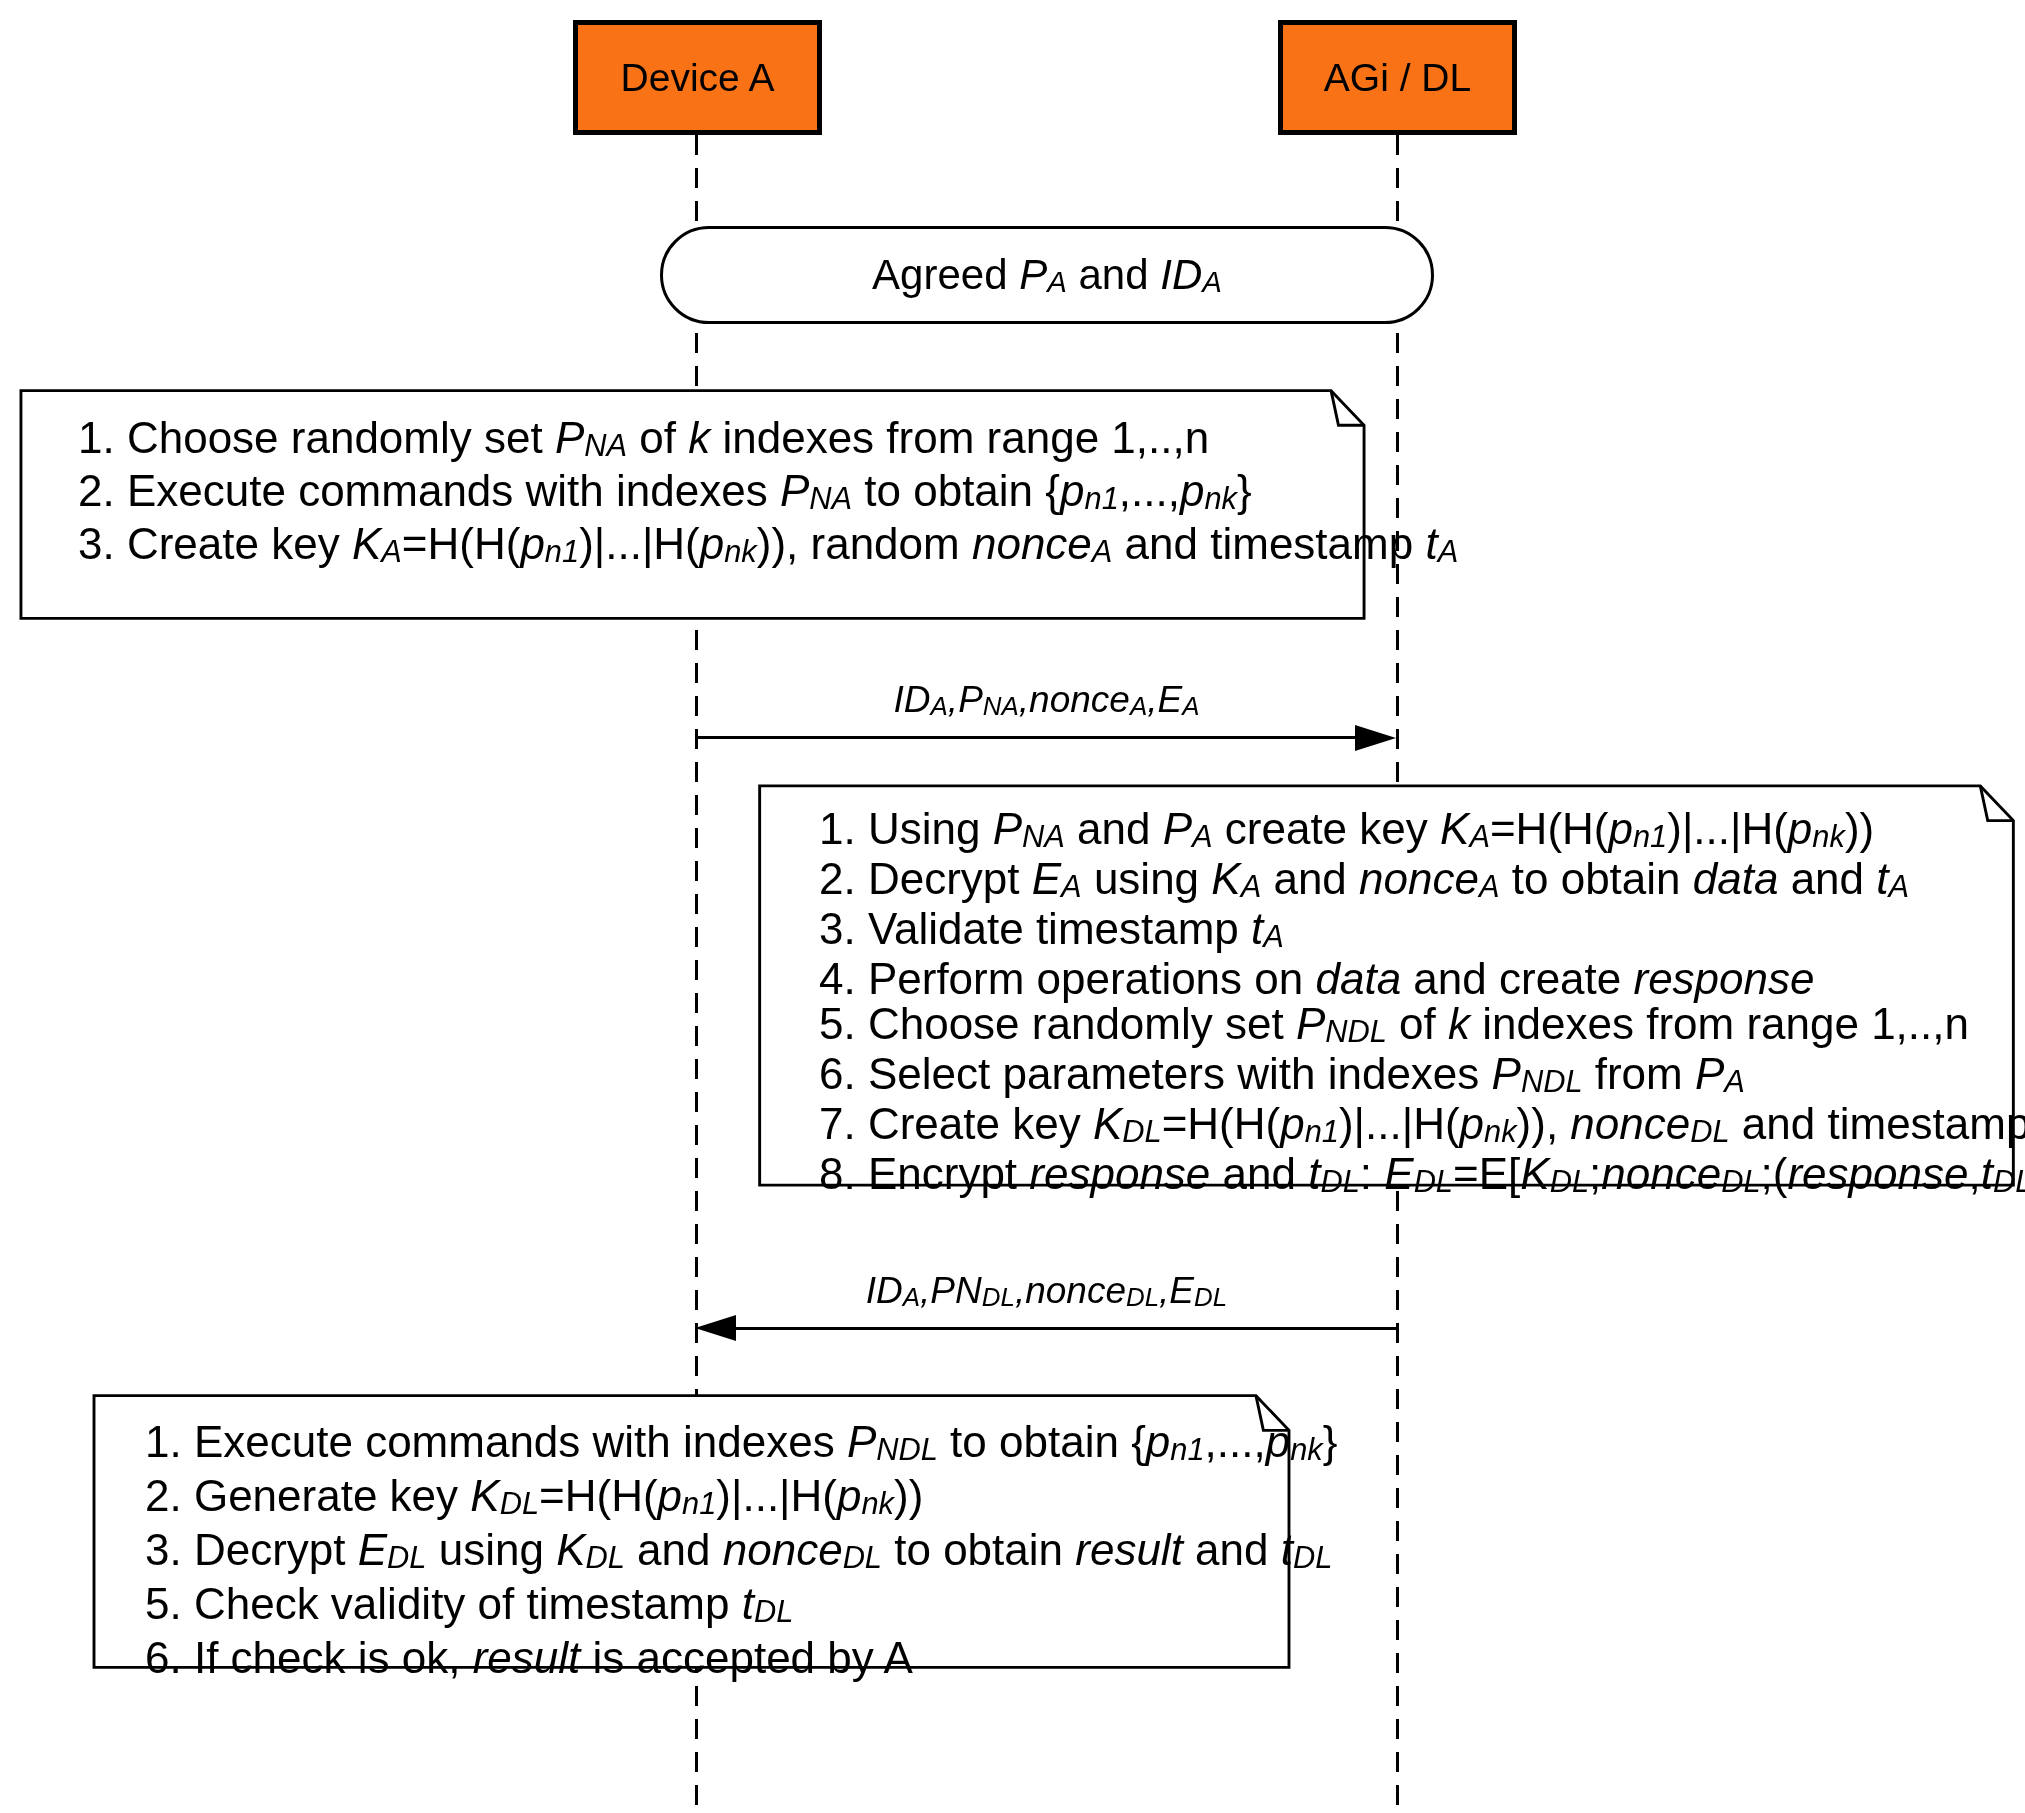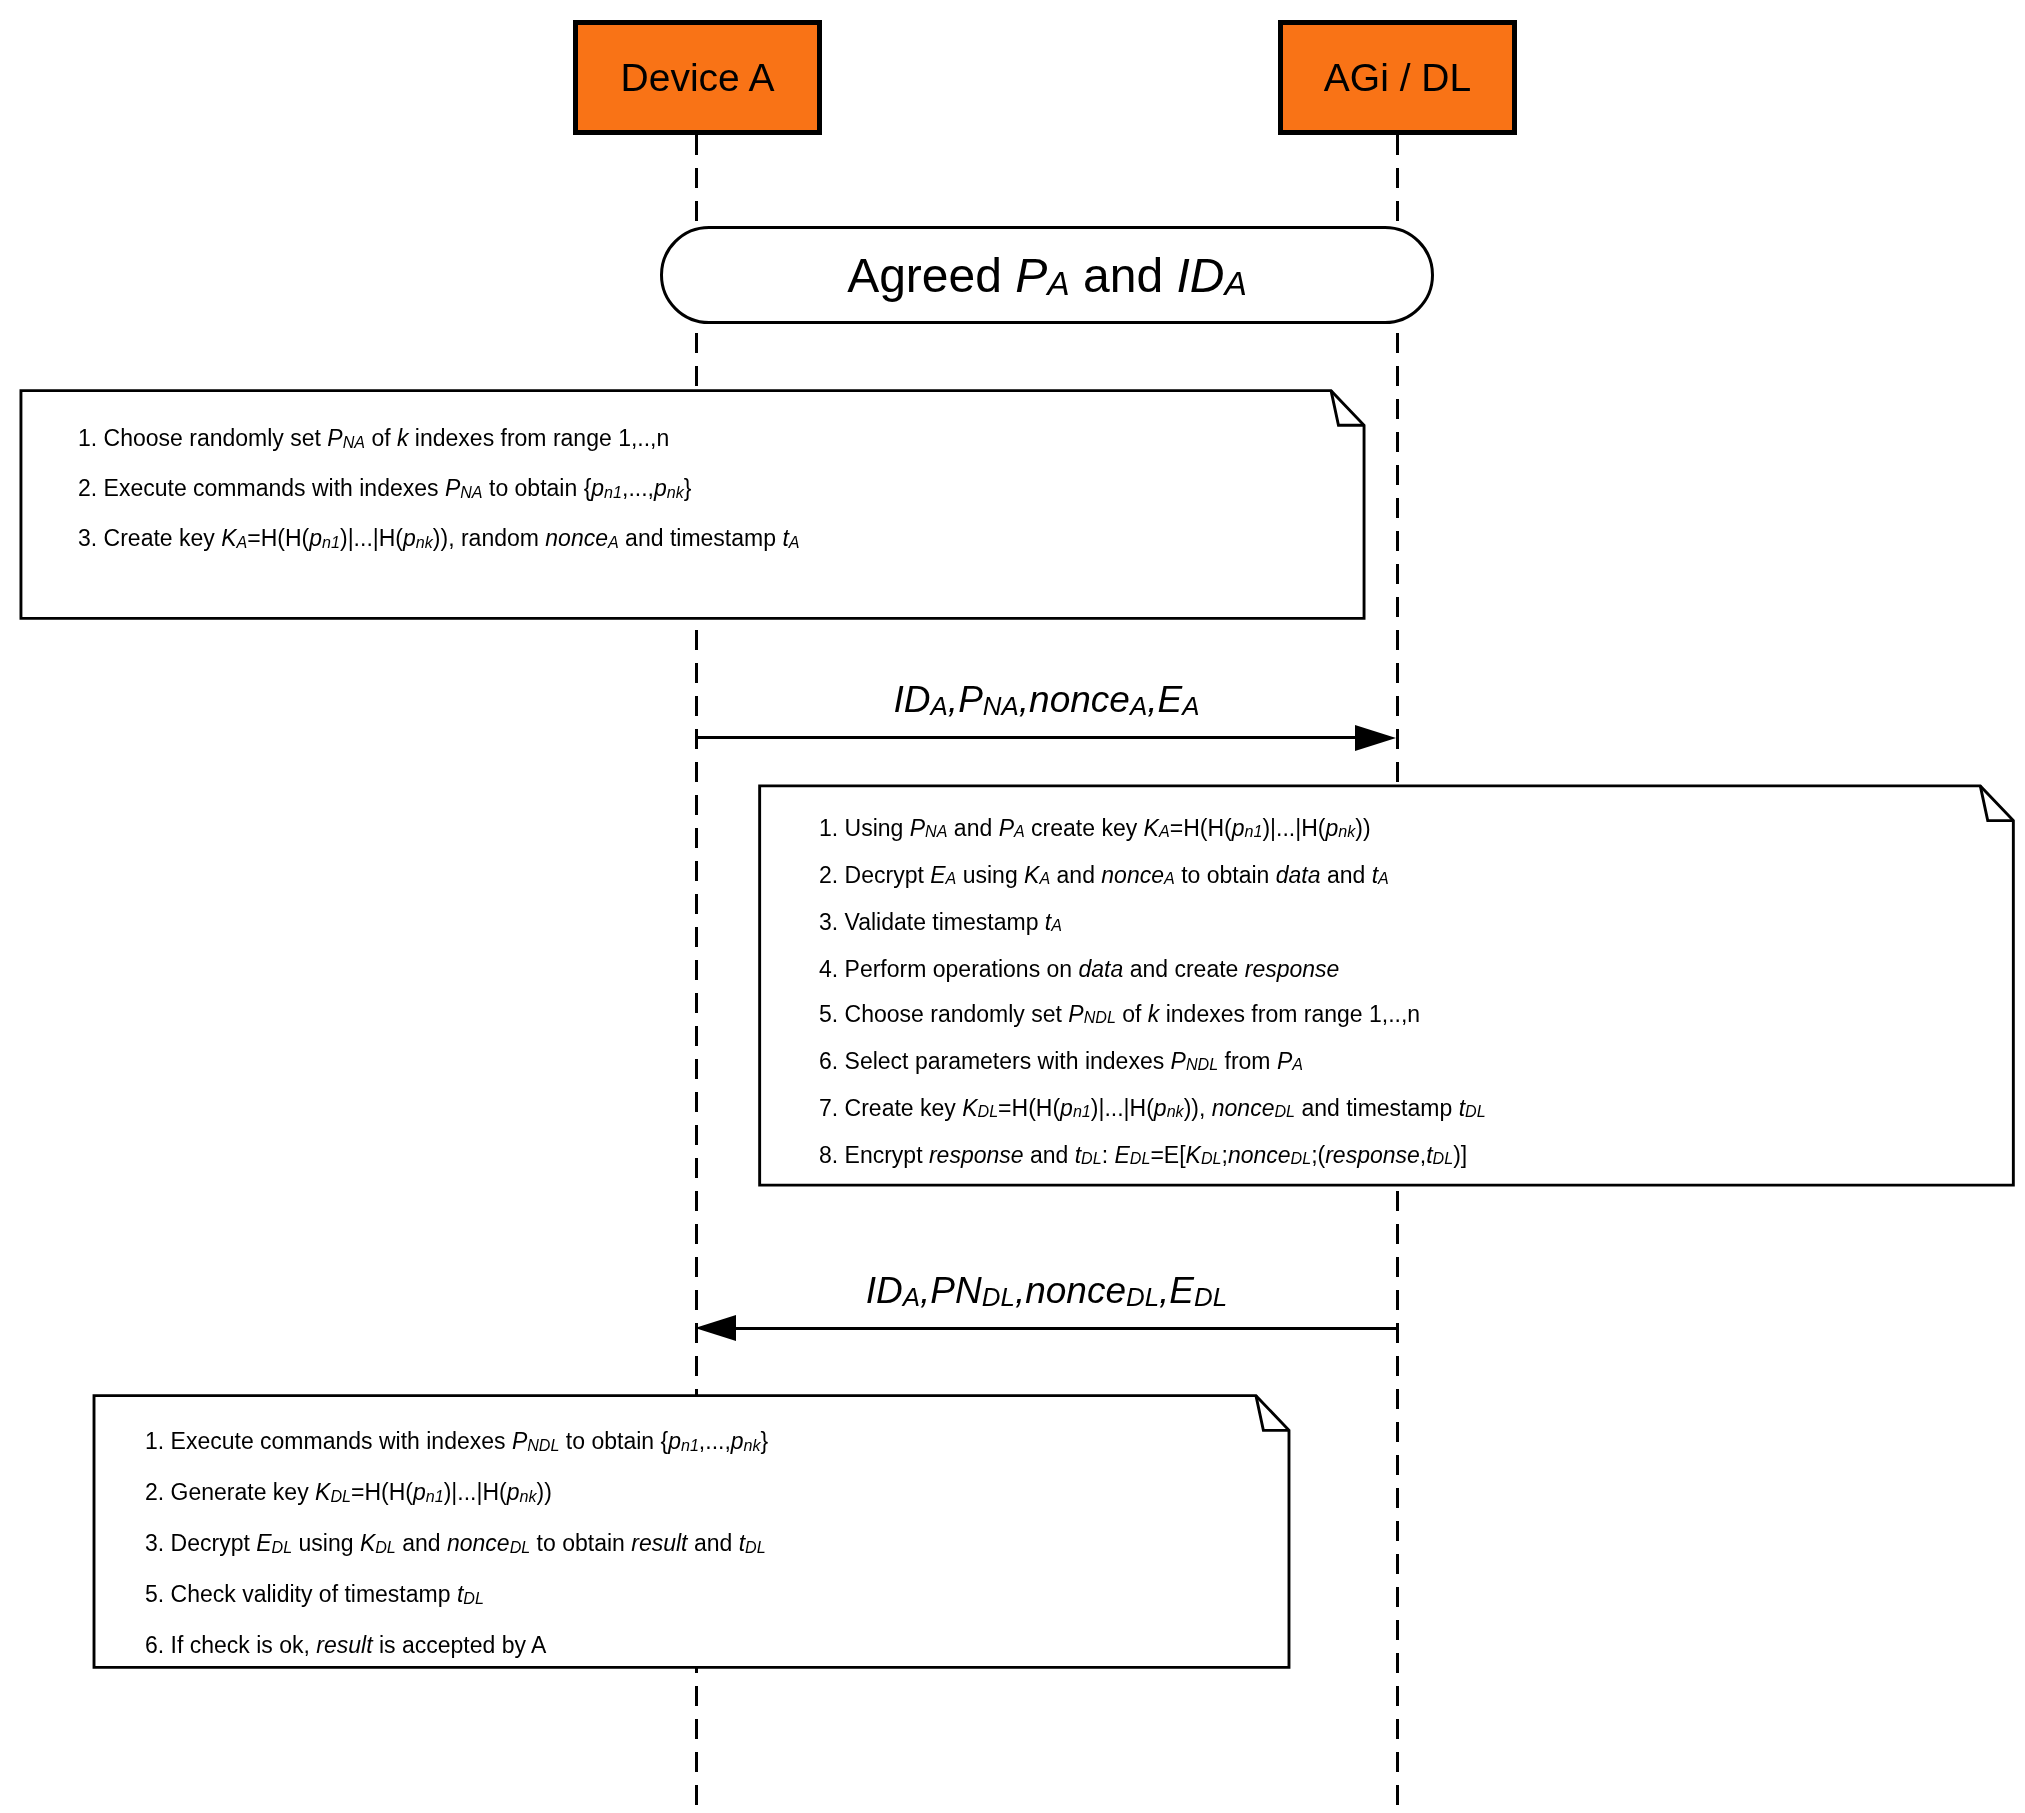--- a/index.html
+++ b/index.html
@@ -20,28 +20,28 @@
   
   .lifeline {
     position:absolute; width:3.3px; z-index:1;
     background-image:repeating-linear-gradient(to bottom,#000 0px,#000 20px,transparent 20px,transparent 33px);
   }
 
   
   .agreement {
     position:absolute; background:#fff; border:3.3px solid #000; border-radius:49px;
     display:flex; align-items:center; justify-content:center;
-    font-size:48px; z-index:2;
+    font-size:42px; z-index:2;
   }
 
   
   .note { position:absolute; z-index:2; }
   .note svg { position:absolute; left:0; top:0; }
   .note .lines { position:relative; z-index:1; }
-  .note-line { font-size:23px; white-space:nowrap; }
+  .note-line { font-size:44px; white-space:nowrap; }
   .n1 .lines { padding:25px 33px 0 60px; }
   .n1 .note-line { line-height:48px; }
   .n2 .lines { padding:21.5px 25px 0 61px; }
   .n2 .note-line { line-height:45px; }
   .n3 .lines { padding:23px 25px 0 53px; }
   .n3 .note-line { line-height:49px; }
 
   sub { font-size:0.70em; vertical-align:baseline; position:relative; top:0.10em; }
   i sub, sub i { font-style:italic; }
 

